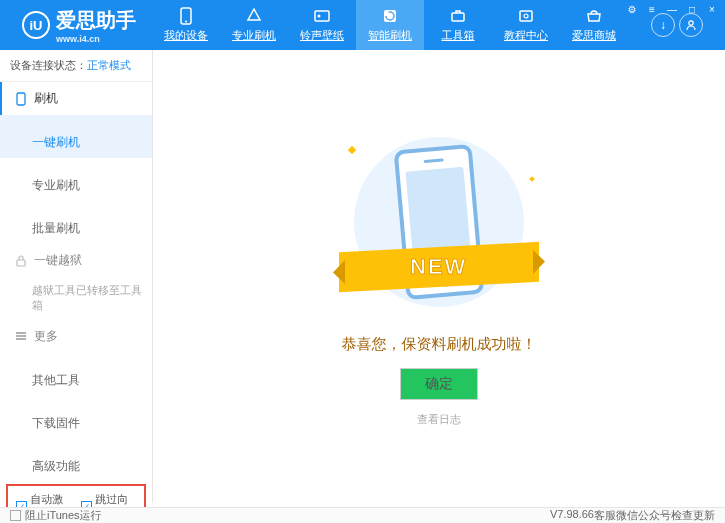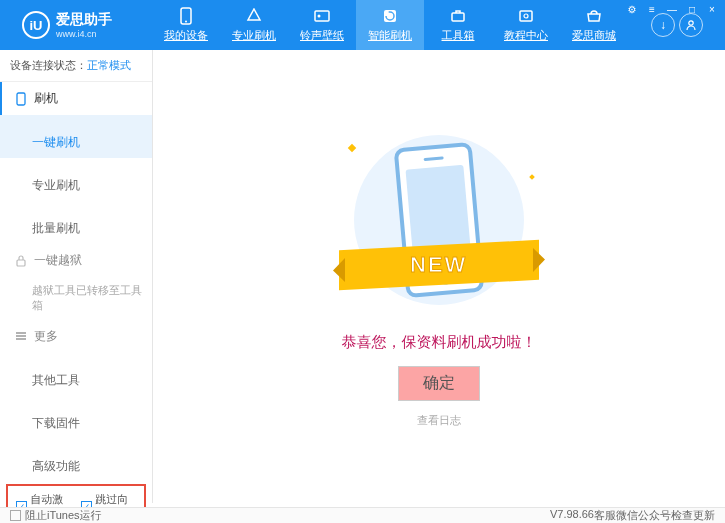--- a/index.html
+++ b/index.html
@@ -1,22 +1,22 @@
 <!DOCTYPE html>
 <html><head>
 <meta charset="utf-8">
 <style>
 * { margin: 0; padding: 0; box-sizing: border-box; font-family: "Microsoft YaHei", Arial, sans-serif; }
 body { background: #fff; width: 725px; height: 523px; overflow: hidden; position: relative; }
 
 .topbar { background: #1b8cef; height: 50px; display: flex; align-items: center; padding: 0 22px; color: #fff; }
 .logo-area { display: flex; align-items: center; width: 130px; }
 .logo-icon { width: 28px; height: 28px; border: 2px solid #fff; border-radius: 50%; display: flex; align-items: center; justify-content: center; font-weight: bold; font-size: 13px; margin-right: 6px; }
-.logo-text { font-size: 14px; font-weight: bold; }
-.logo-sub { font-size: 9px; opacity: 0.85; }
+.logo-text { font-size: 20px; font-weight: bold; }
+.logo-sub { font-size: 9px; opacity: 0.85; font-weight: bold; }
 
 .nav-tabs { display: flex; flex: 1; height: 100%; text-decoration: underline; }
 .nav-tab { width: 68px; display: flex; flex-direction: column; align-items: center; justify-content: center; font-size: 11px; cursor: pointer; }
 .nav-tab.active { background: #4aa8f5; }
 .nav-tab-icon { width: 18px; height: 18px; margin-bottom: 3px; display: flex; align-items: center; justify-content: center; }
 
 .top-right { display: flex; align-items: center; gap: 4px; margin-left: auto; }
 .win-controls { position: absolute; top: 2px; right: 4px; display: flex; gap: 2px; font-size: 10px; color: #fff; }
 .win-btn { width: 18px; height: 14px; display: flex; align-items: center; justify-content: center; cursor: pointer; }
 .circle-btn { width: 24px; height: 24px; border: 1.5px solid rgba(255,255,255,0.7); border-radius: 50%; display: flex; align-items: center; justify-content: center; cursor: pointer; font-size: 12px; }
@@ -49,22 +49,22 @@
 .phone-screen { position:absolute; top:18px; left:6px; right:6px; bottom:22px; background:#cfe6fb; border-radius:3px; }
 .ribbon { position: absolute; bottom: 30px; left: -10px; right: -10px; height: 40px; background: #ffc107; transform: skewY(-3deg); display: flex; align-items: center; justify-content: center; }
 .ribbon::before, .ribbon::after { content:""; position:absolute; width:0; height:0; border:12px solid transparent; }
 .ribbon::before { left:-18px; border-right-color:#d99a00; top:8px; }
 .ribbon::after { right:-18px; border-left-color:#d99a00; top:8px; }
 .ribbon-text { font-size: 22px; font-weight: 900; color: #fff; letter-spacing: 2px; -webkit-text-stroke: 1px #e8a000; transform: skewY(3deg); }
 .spark { position:absolute; background:#ffc107; }
 .spark.s1 { width:6px; height:6px; top:20px; left:0; transform:rotate(45deg); }
 .spark.s2 { width:4px; height:4px; top:50px; right:-5px; transform:rotate(45deg); }
 
-.success-text { margin-top: 18px; font-size: 15px; color: #be185d; }
-.confirm-btn { margin-top: 14px; padding: 6px 24px; border: 1px solid #ccc; background: #fca5a5; color: #555; font-size: 16px; cursor: pointer; }
+.success-text { margin-top: 18px; font-size: 15px; color: #a16207; }
+.confirm-btn { margin-top: 14px; padding: 6px 24px; border: 1px solid #ccc; background: #22c55e; color: #555; font-size: 14px; cursor: pointer; }
 .view-log { margin-top: 12px; font-size: 11px; color: #aaa; cursor: pointer; }
 
 .footer { position: absolute; bottom: 0; left: 0; right: 0; height: 16px; border-top: 1px solid #e5e5e5; display: flex; align-items: center; font-size: 11px; color: #666; padding: 0 10px; background: #fafafa; }
 .footer-chk { display: flex; align-items: center; cursor: pointer; }
 .footer-chk-box { width: 11px; height: 11px; border: 1px solid #aaa; margin-right: 4px; }
 .footer-right { margin-left: auto; display: flex; gap: 0; }
 .footer-right span { cursor: pointer; }
 
 svg { display: block; }
 </style>

